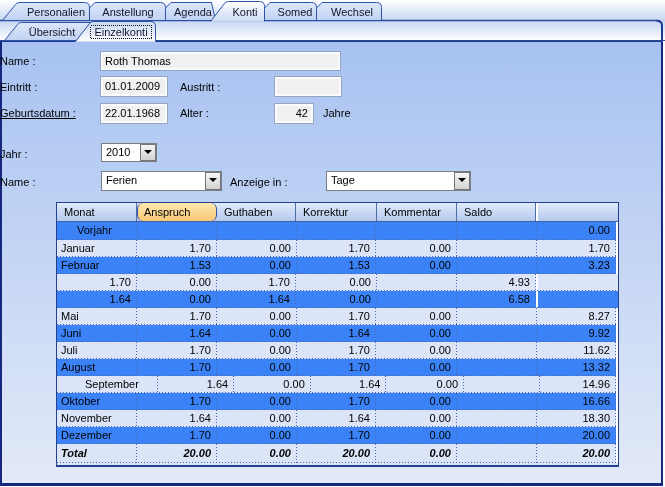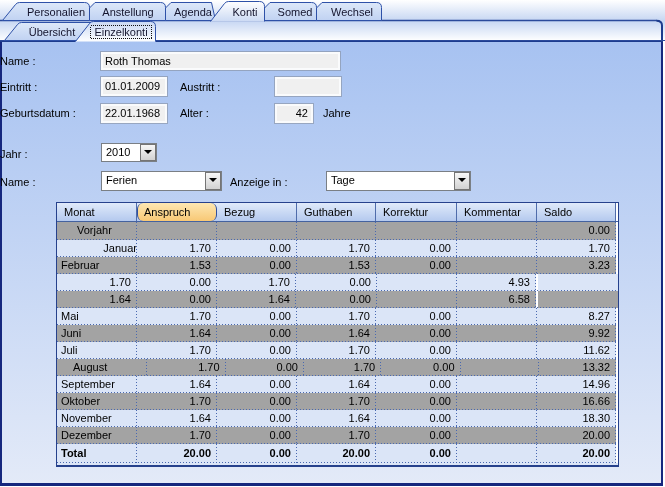--- a/index.html
+++ b/index.html
@@ -14,32 +14,32 @@
   .tb{position:absolute;background:#f0f0f0;border:2px solid #fafbfc;box-sizing:border-box;
       box-shadow:0 0 0 1px rgba(125,132,142,0.5);line-height:14px;padding-left:2px;color:#000;}
   .cb{position:absolute;background:#fff;border:1px solid #7a7f85;box-sizing:border-box;}
   .cb .val{position:absolute;left:4px;top:2px;line-height:13px;}
   .cb .btn{position:absolute;right:0;top:0;bottom:0;width:16px;background:linear-gradient(#f7f7f7,#d2d2d2);
       border:1px solid #757575;box-sizing:border-box;}
   .cb .btn:after{content:"";position:absolute;left:3px;top:5px;width:0;height:0;
       border-left:4px solid transparent;border-right:4px solid transparent;border-top:4px solid #000;}
   
   #grid{position:absolute;left:56px;top:202px;width:563px;height:265px;
-      border:1px solid #26418c;border-bottom-width:2px;box-sizing:border-box;background:#a3a3a3;}
+      border:1px solid #26418c;border-bottom-width:2px;box-sizing:border-box;background:#3b82f6;}
   .hrow{display:flex;height:19px;box-sizing:border-box;background:linear-gradient(#e0eafa,#b4c9ee);
       border-bottom:1px solid #44629f;}
   .hc{box-sizing:border-box;border-right:1px solid #4f6cab;padding:3px 0 0 7px;color:#000;}
   .hc:last-child{border-right:none;}
   .hc.orange{background:linear-gradient(#fde7b2,#f8c875);border-left:1px solid #30509e;border-right:1px solid #30509e;padding-left:6px;border-radius:6px;}
   .row{display:flex;height:17px;box-sizing:border-box;position:relative;}
   .row:after{content:"";position:absolute;left:0;right:2px;bottom:0;height:1px;
       background:repeating-linear-gradient(to right,#4a69b0 0 1px,transparent 1px 3px);}
   .row.alt{background:#dbe5f7;}
   .row.total{height:19px;}
-  .row.total .c{padding-top:3px;}
+  .row.total .c{padding-top:3px;font-style:italic;}
   .row.total{font-weight:bold;background:#dbe5f7;}
   #filler{height:2px;background:#dbe5f7;}
   .c{box-sizing:border-box;padding-top:2px;overflow:hidden;white-space:nowrap;position:relative;}
   .c:after{content:"";position:absolute;right:0;top:0;bottom:0;width:1px;
       background:repeating-linear-gradient(to bottom,#4a69b0 0 1px,transparent 1px 3px);}
   .c:last-child:after{display:none;}
   .c.sp{background:#fff;padding:0;}
   .hc.sp{background:#fff;padding:0;border-right:none;}
   .c.m{padding-left:4px;}
   .c.n{text-align:right;padding-right:6px;}
@@ -102,21 +102,21 @@
     <text x="245" y="15.5">Konti</text>
     <text x="295" y="15.5">Somed</text>
     <text x="352" y="15.5">Wechsel</text>
     <text x="52" y="36">Übersicht</text>
     <text x="121" y="36">Einzelkonti</text>
   </g>
 </svg>
 
 <div class="lbl r" style="left:0;top:54px;width:91px;">Name :</div>
 <div class="lbl r" style="left:0;top:80px;width:91px;">Eintritt :</div>
-<div class="lbl r" style="left:0;top:106px;width:91px;">Geburtsdatum :</div>
+<div class="lbl r" style="left:0;top:106px;width:91px;text-decoration:underline;">Geburtsdatum :</div>
 <div class="lbl r" style="left:180px;top:80px;width:87px;">Austritt :</div>
 <div class="lbl r" style="left:180px;top:106px;width:84px;">Alter :</div>
 <div class="lbl" style="left:323px;top:106px;">Jahre</div>
 <div class="lbl r" style="left:0;top:147px;width:91px;">Jahr :</div>
 <div class="lbl r" style="left:0;top:175px;width:91px;">Name :</div>
 <div class="lbl r" style="left:230px;top:175px;width:82px;">Anzeige in :</div>
 
 <div class="tb" style="left:101px;top:52px;width:239px;height:18px;">Roth Thomas</div>
 <div class="tb" style="left:101px;top:77px;width:66px;height:19px;">01.01.2009</div>
 <div class="tb" style="left:275px;top:77px;width:66px;height:19px;"></div>
@@ -133,39 +133,38 @@
   </div>
 <div class="cb" style="left:326px;top:171px;width:145px;height:20px;">
     <span class="val">Tage</span>
     <span class="btn"></span>
   </div>
 
 <div id="grid">
   <div class="hrow">
     <div class="hc" style="width:80px;">Monat</div>
     <div class="hc orange" style="width:80px;">Anspruch</div>
-    <div class="hc" style="width:80px;">Bezug</div>
     <div class="hc" style="width:79px;">Guthaben</div>
     <div class="hc" style="width:81px;">Korrektur</div>
     <div class="hc" style="width:80px;">Kommentar</div>
     <div class="hc" style="width:79px;">Saldo</div>
       <div class="hc sp" style="width:2px;"></div>
   </div>
   <div class="row" style="height:18px;">
       <div class="c m" style="width:80px;padding-left:20px;">Vorjahr</div>
       <div class="c n" style="width:80px;"></div>
       <div class="c n" style="width:80px;"></div>
       <div class="c n" style="width:79px;"></div>
       <div class="c n" style="width:81px;"></div>
       <div class="c" style="width:80px;"></div>
       <div class="c n sal" style="width:79px;">0.00</div>
       <div class="c sp" style="width:2px;"></div>
     </div>
   <div class="row alt">
-      <div class="c m" style="width:80px;text-align:right;">Januar</div>
+      <div class="c m" style="width:80px;">Januar</div>
       <div class="c n" style="width:80px;">1.70</div>
       <div class="c n" style="width:80px;">0.00</div>
       <div class="c n" style="width:79px;">1.70</div>
       <div class="c n" style="width:81px;">0.00</div>
       <div class="c" style="width:80px;"></div>
       <div class="c n sal" style="width:79px;">1.70</div>
       <div class="c sp" style="width:2px;"></div>
     </div>
   <div class="row">
       <div class="c m" style="width:80px;">Februar</div>
@@ -219,31 +218,31 @@
       <div class="c m" style="width:80px;">Juli</div>
       <div class="c n" style="width:80px;">1.70</div>
       <div class="c n" style="width:80px;">0.00</div>
       <div class="c n" style="width:79px;">1.70</div>
       <div class="c n" style="width:81px;">0.00</div>
       <div class="c" style="width:80px;"></div>
       <div class="c n sal" style="width:79px;">11.62</div>
       <div class="c sp" style="width:2px;"></div>
     </div>
   <div class="row">
-      <div class="c m" style="width:80px;margin-left:12px;">August</div>
+      <div class="c m" style="width:80px;">August</div>
       <div class="c n" style="width:80px;">1.70</div>
       <div class="c n" style="width:80px;">0.00</div>
       <div class="c n" style="width:79px;">1.70</div>
       <div class="c n" style="width:81px;">0.00</div>
       <div class="c" style="width:80px;"></div>
       <div class="c n sal" style="width:79px;">13.32</div>
       <div class="c sp" style="width:2px;"></div>
     </div>
   <div class="row alt">
-      <div class="c m" style="width:80px;">September</div>
+      <div class="c m" style="width:80px;margin-left:24px;">September</div>
       <div class="c n" style="width:80px;">1.64</div>
       <div class="c n" style="width:80px;">0.00</div>
       <div class="c n" style="width:79px;">1.64</div>
       <div class="c n" style="width:81px;">0.00</div>
       <div class="c" style="width:80px;"></div>
       <div class="c n sal" style="width:79px;">14.96</div>
       <div class="c sp" style="width:2px;"></div>
     </div>
   <div class="row">
       <div class="c m" style="width:80px;">Oktober</div>

